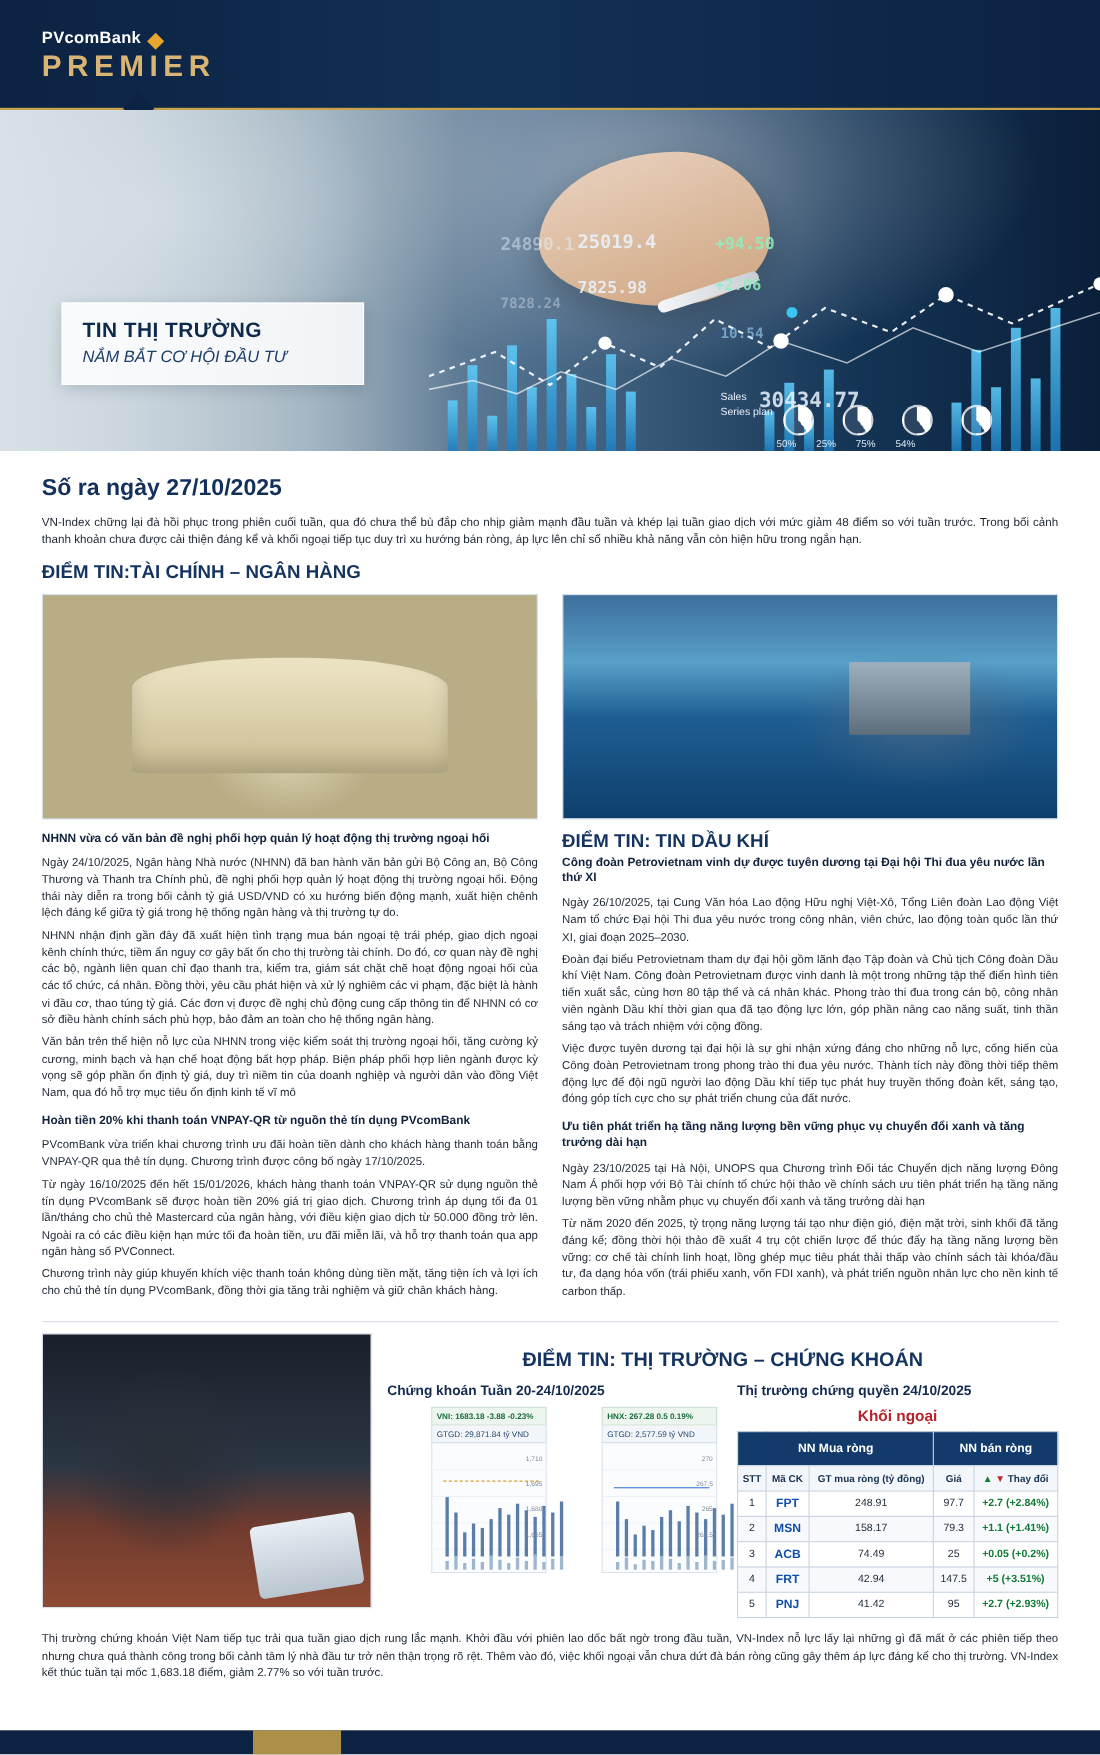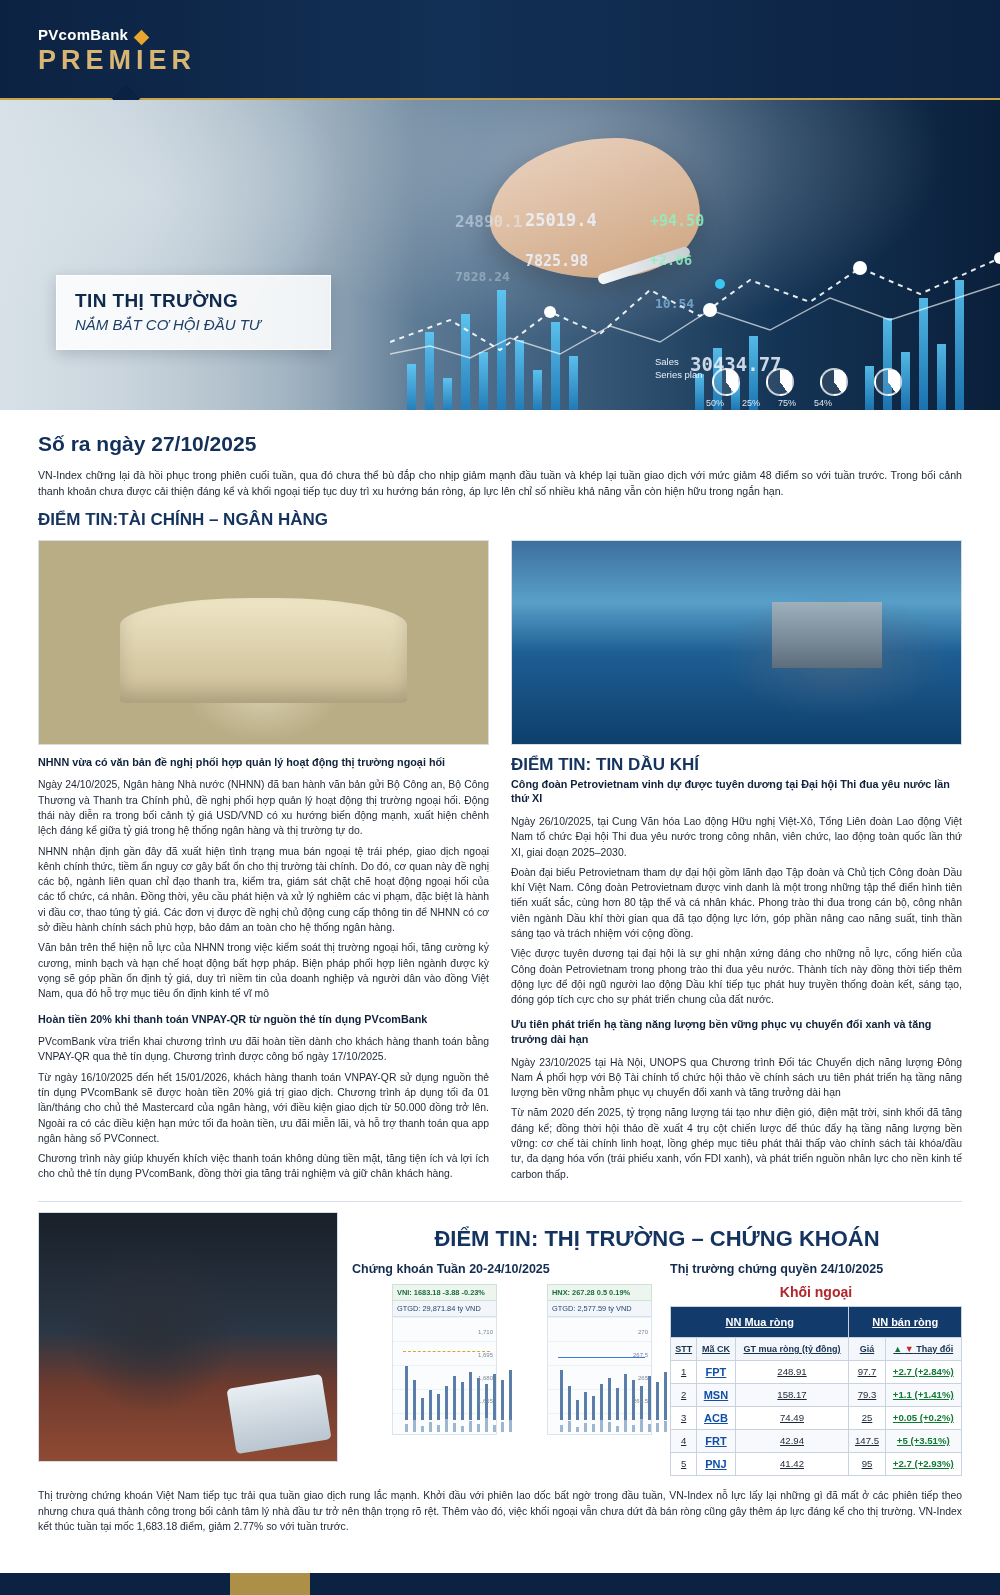--- a/index.html
+++ b/index.html
@@ -159,21 +159,21 @@
     content:""; position:absolute; right:10px; bottom:14px; width:96px; height:66px;
     background:linear-gradient(180deg,#e8eef3,#b9c5d0); border-radius:5px; transform:rotate(-9deg);
   }
 
   .news-h {
     font-size:10.8px; font-weight:bold; margin:10px 0 8px 0; line-height:1.35; color:#10223c;
   }
   .news-p { font-size:10.4px; line-height:1.47; text-align:justify; margin:0 0 5px 0; color:#1d2734; }
 
   .market-title {
-    text-align:center; font-size:22px; font-weight:bold; color:#14335f;
+    text-align:center; font-size:18px; font-weight:bold; color:#14335f;
     margin:14px 0 10px 0;
   }
   .mrow { display:flex; gap:14px; align-items:flex-start; }
   .m-left { width:300px; }
 
   .chart-h { font-size:12.5px; font-weight:bold; margin:0 0 8px 0; color:#132b4f; }
   .mini-charts { display:flex; gap:10px; }
   .mini { width:145px;padding-left:40px; }
   .mini-hd { font-size:7.4px; font-weight:bold; color:#1b6b3a; background:#edf6ee; border:1px solid #cfe2d3; padding:3px 4px; }
   .mini-hd2 { font-size:7.4px; color:#24456d; background:#f2f6fb; border:1px solid #d5e0ec; border-top:0; padding:3px 4px; }
@@ -190,21 +190,21 @@
   .mini-plot .candles { position:absolute; left:12px; right:6px; bottom:14px; height:64px; }
   .mini-plot .candles i { position:absolute; bottom:0; width:3px; background:#5a7ea8; }
   .mini-plot .vol { position:absolute; left:12px; right:6px; bottom:2px; height:16px; }
   .mini-plot .vol i { position:absolute; bottom:0; width:3px; background:#9fb6cf; }
   .mini-ticks { position:absolute; right:3px; top:4px; font-size:6px; color:#7b8798; line-height:23px; text-align:right; }
 
   
   .tbl-wrap { }
   .khoi-ngoai { text-align:center; font-size:14px; font-weight:bold; color:#b3242b; margin:2px 0 6px 0; }
   table { border-collapse:collapse; width:100%; font-size:9.6px; }
-  th, td { border:1px solid #c9d3df; padding:5px 4px;text-decoration:underline; }
+  th, td { border:1px solid #c9d3df; padding:5px 4px; }
   thead th {
     background:#123a6b; color:#ffffff; font-size:11px; font-weight:bold; text-align:center;
     padding:9px 4px;
   }
   thead.sub th { background:#f3f6fa; color:#16304f; font-size:9px; padding:6px 3px; }
   tbody td { text-align:center; color:#1b2735; }
   tbody td.code { color:#0f4fa8; font-weight:bold; font-size:11px;margin-left:24px; }
   tbody td.chg { color:#0f7a33; font-weight:bold; }
   tbody tr:nth-child(even) { background:#f7f9fc; }
   .caret-up { color:#0f7a33; }

